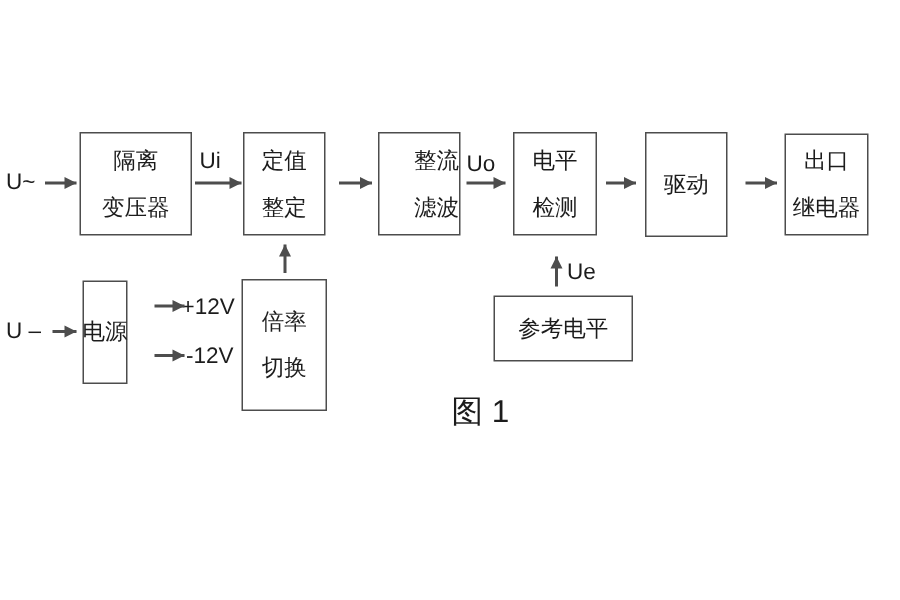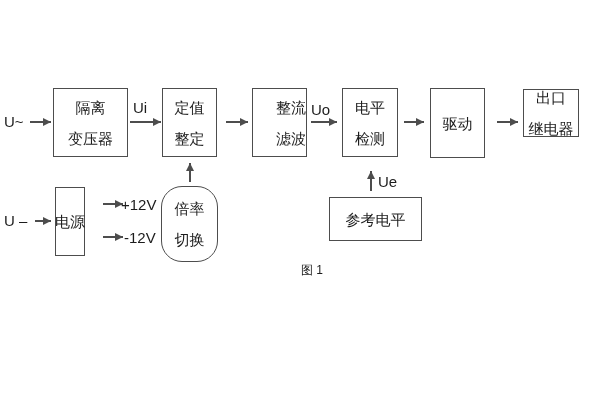--- a/index.html
+++ b/index.html
@@ -64,32 +64,32 @@
     top: 0;
     left: -3.2px;
     width: 0;
     height: 0;
     border-bottom: 8px solid #4d4d4d;
     border-left: 4px solid transparent;
     border-right: 4px solid transparent;
   }
   .caption {
     position: absolute;
-    font-size: 12px;
+    font-size: 21px;
     line-height: 1;
   }
   
   .b-isolation  { left: 53px;  top: 88px;  width: 75px; height: 69px; }
   .b-setpoint   { left: 162px; top: 88px;  width: 55px; height: 69px; }
   .b-rectifier  { left: 252px; top: 88px;  width: 55px; height: 69px; align-items: flex-end; }
   .b-level      { left: 342px; top: 88px;  width: 56px; height: 69px; justify-content: center; }
   .b-driver     { left: 430px; top: 88px;  width: 55px; height: 70px; }
-  .b-relay      { left: 523px; top: 89px;  width: 56px; height: 48px; }
+  .b-relay      { left: 523px; top: 89px;  width: 56px; height: 68px; }
   .b-power      { left: 55px;  top: 187px; width: 30px; height: 69px; }
-  .b-ratio      { left: 161px; top: 186px; width: 57px; height: 76px; border-radius: 21px; }
+  .b-ratio      { left: 161px; top: 186px; width: 57px; height: 88px; }
   .b-reference  { left: 329px; top: 197px; width: 93px; height: 44px; row-gap: 0; }
 </style>
 </head>
 <body>
 
 <div class="canvas">
 
   <span class="lbl" style="left:4px; top:114px;">U~</span>
   <span class="lbl" style="left:4px; top:213px;">U –</span>
 

